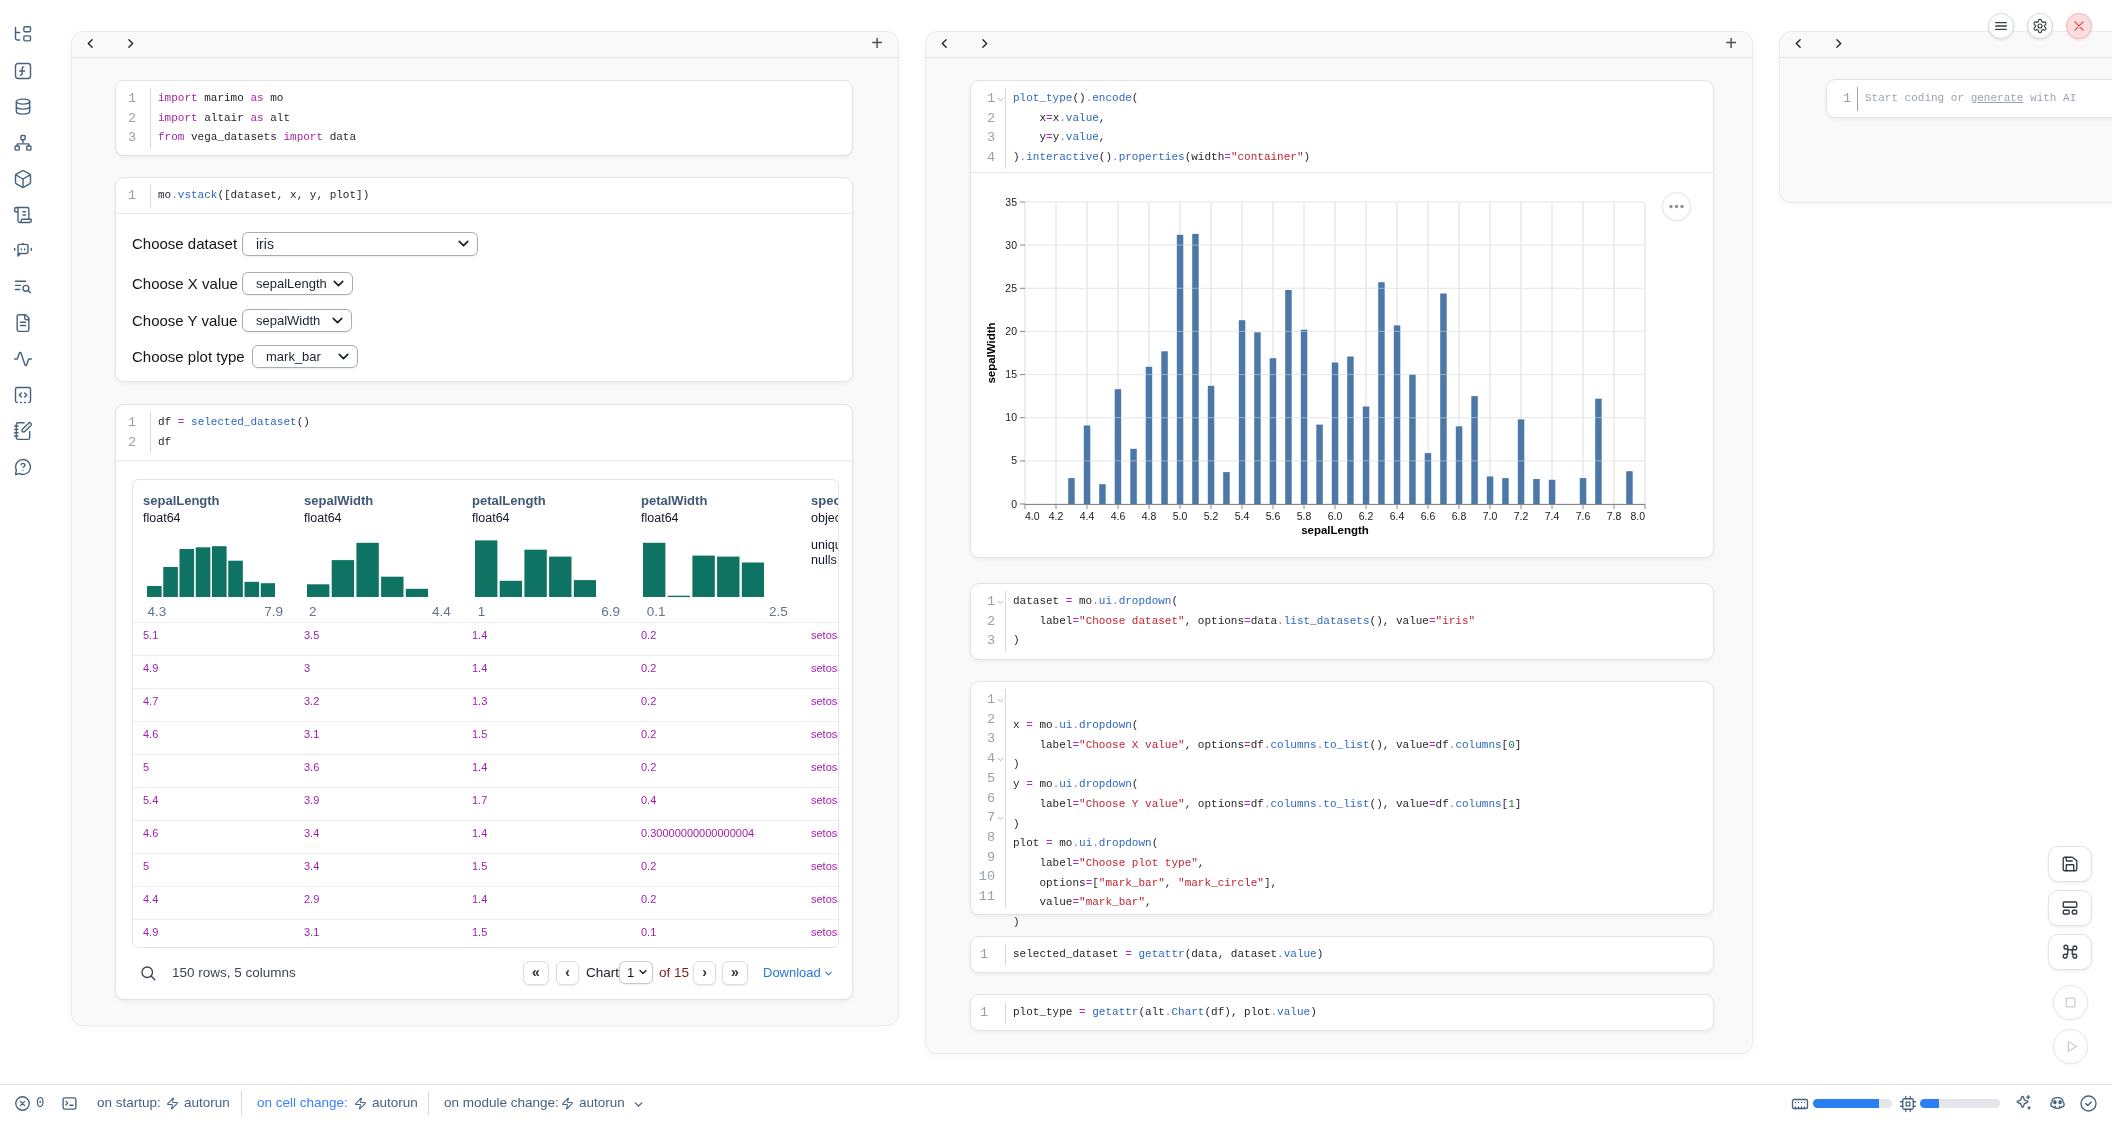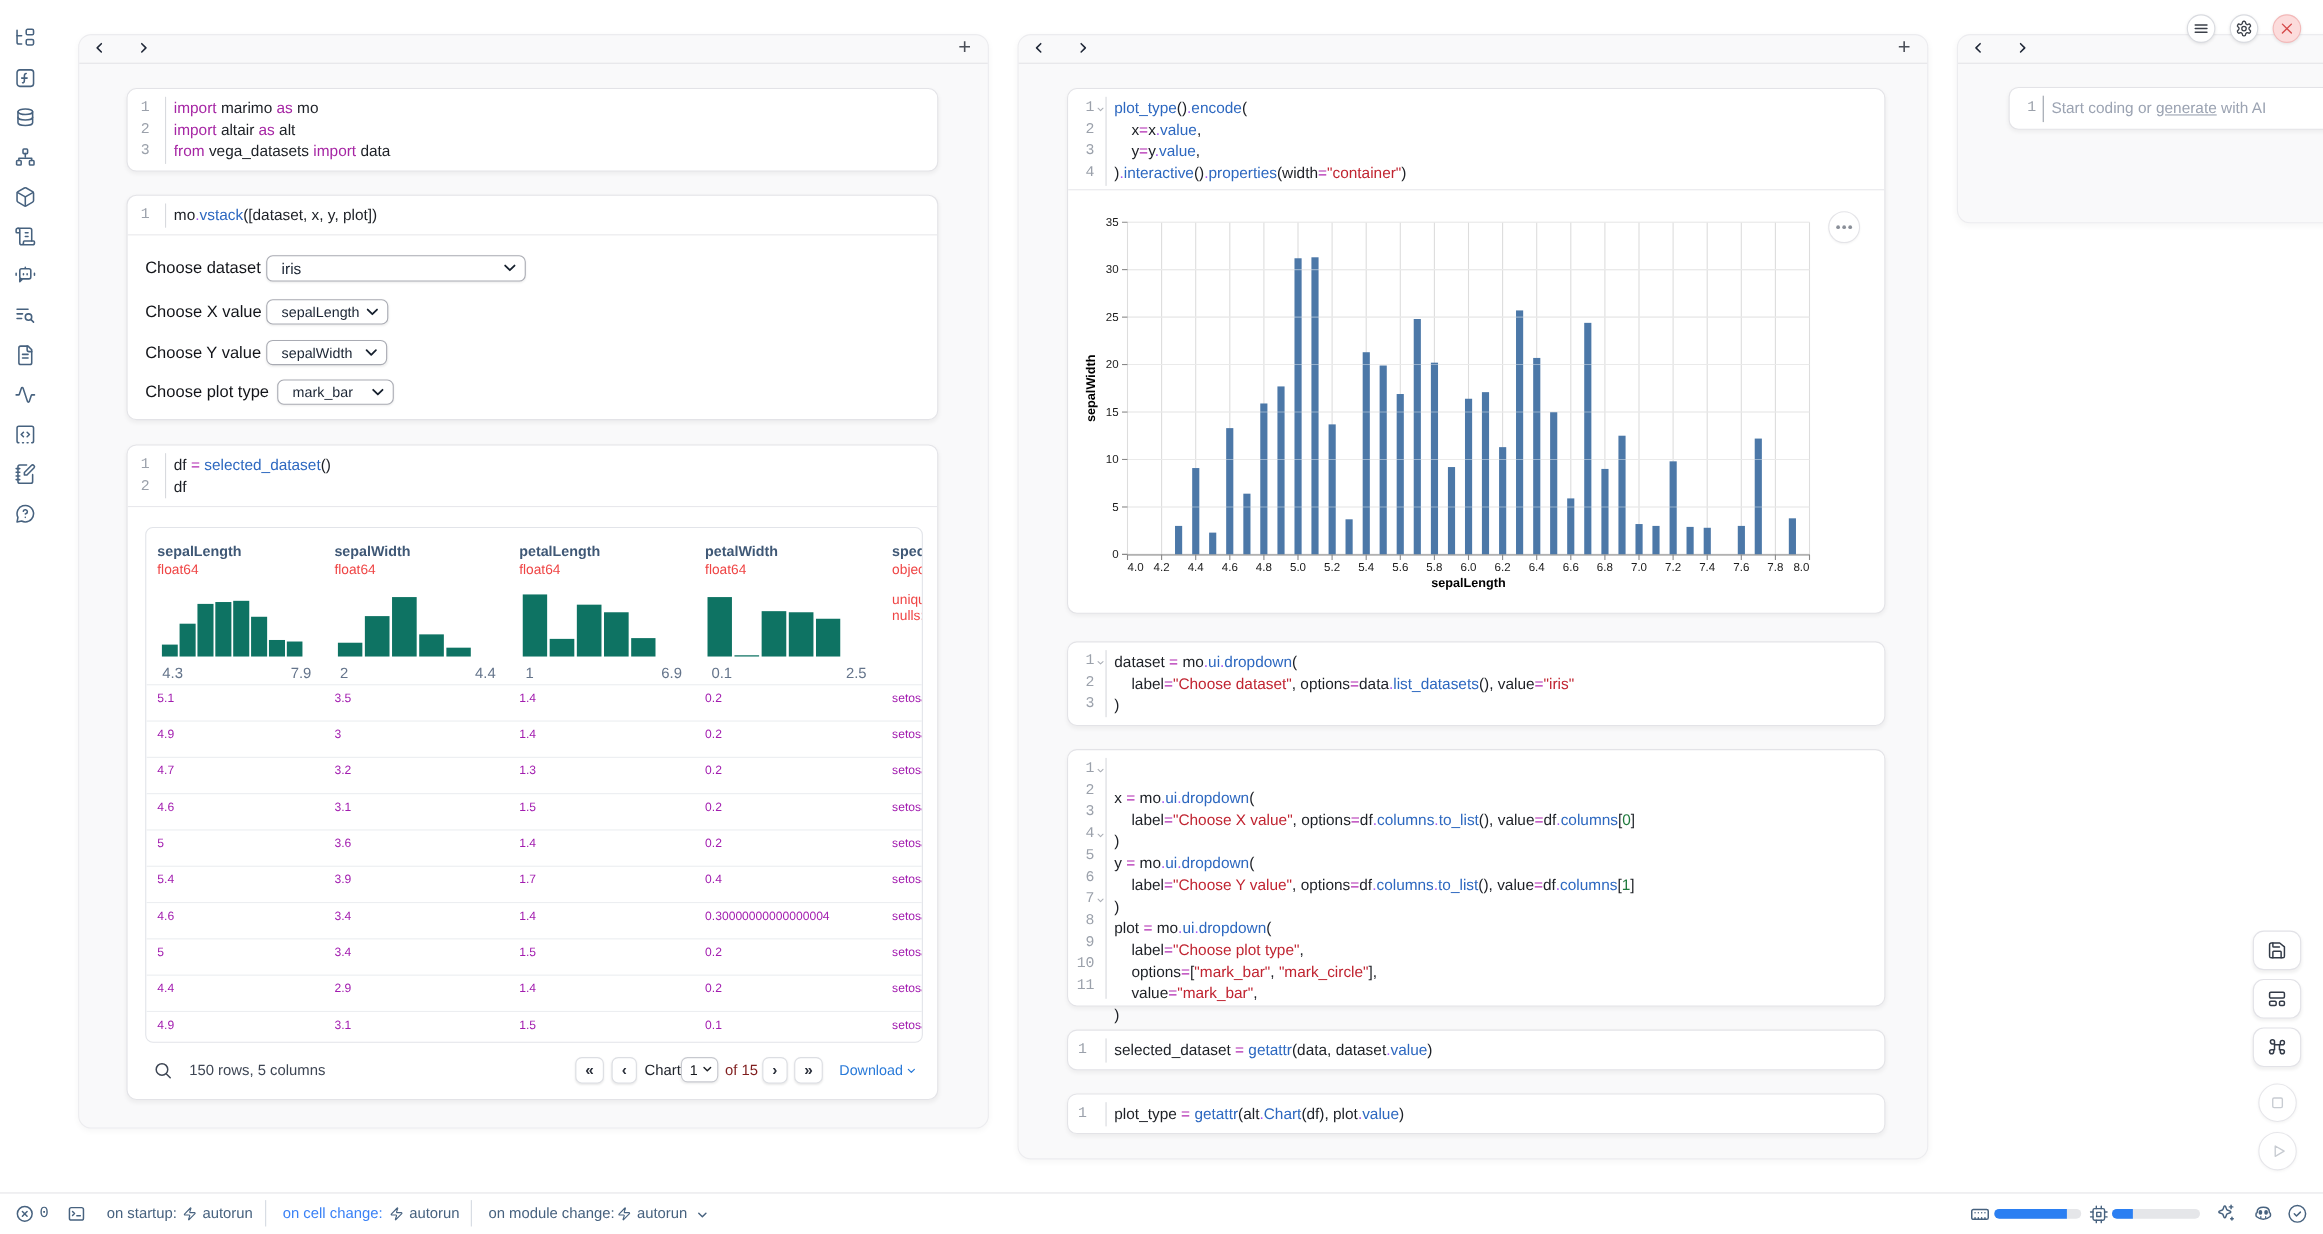--- a/index.html
+++ b/index.html
@@ -1,32 +1,32 @@
 <!DOCTYPE html>
 <html><head><meta charset="utf-8"><style>
 *{margin:0;padding:0;box-sizing:border-box}
 html,body{width:2112px;height:1122px;background:#fff;font-family:"Liberation Sans",sans-serif;overflow:hidden;position:relative}
 .abs{position:absolute}
 .panel{position:absolute;background:#f9f9fa;border:1px solid #ececef;border-radius:12px;box-shadow:0 2px 6px rgba(0,0,0,.04)}
 .phead{position:absolute;height:26px;border-bottom:1px solid #e4e4e8}
 .plus{position:absolute;top:31px;width:26px;height:26px;color:#4b4f58;font-size:20px;line-height:25px;text-align:center;font-weight:400}
 .cell{position:absolute;background:#fff;border:1px solid #e3e3e7;border-radius:9px;box-shadow:0 2px 4px rgba(0,0,0,.05)}
-.code{position:absolute;font-family:Liberation Sans, sans-serif;font-size:14px;line-height:19.7px;white-space:pre;color:#1d2026}
+.code{position:absolute;font-family:Liberation Mono, monospace;font-size:11px;line-height:19.7px;white-space:pre;color:#1d2026}
 .gut{position:absolute;font-family:"Liberation Mono",monospace;font-size:13.5px;line-height:19.7px;color:#9ba1ab;text-align:right;white-space:pre}
 .gsep{position:absolute;width:1px;background:#d8dade}
 .k{color:#a626a4}
 .b{color:#2d68c0}
 .o{color:#b22cb2}
 .s{color:#c02431}
 .n{color:#1f7a3d}
 .d{color:#a855f7}
 .sel{position:absolute;background:#fff;border:1px solid #a9abb3;border-radius:6px;box-shadow:0 1px 2px rgba(0,0,0,.07);color:#16181d;font-family:"Liberation Sans",sans-serif}
 .lbl{position:absolute;font-size:15px;color:#121419;white-space:pre}
 .hdrname{position:absolute;font-size:13px;font-weight:bold;color:#3f5876;white-space:pre}
-.dtype{position:absolute;font-size:12.5px;color:#ef4444;white-space:pre}
+.dtype{position:absolute;font-size:12.5px;color:#0f172a;white-space:pre}
 .rng{position:absolute;font-size:13.5px;color:#64748b;white-space:pre}
 .cellv{position:absolute;font-size:11px;color:#a21caf;white-space:pre}
 .rowline{position:absolute;height:1px;background:#eceef1}
 .pgbtn{position:absolute;background:#fff;border:1px solid #dcdee3;border-radius:6px;box-shadow:0 1px 2px rgba(0,0,0,.09)}
 </style></head><body>
 <svg class="abs" style="left:13px;top:25px" width="20" height="20" viewBox="0 0 24 24" fill="none" stroke="#47627f" stroke-width="1.7" stroke-linecap="round" stroke-linejoin="round">
     <path d="M3 3v13a2 2 0 0 0 2 2h3"></path>
     <path d="M3 9h5"></path>
     <rect x="13" y="2" width="8" height="6" rx="1.5"></rect>
     <rect x="13" y="13" width="8" height="6" rx="1.5"></rect>

